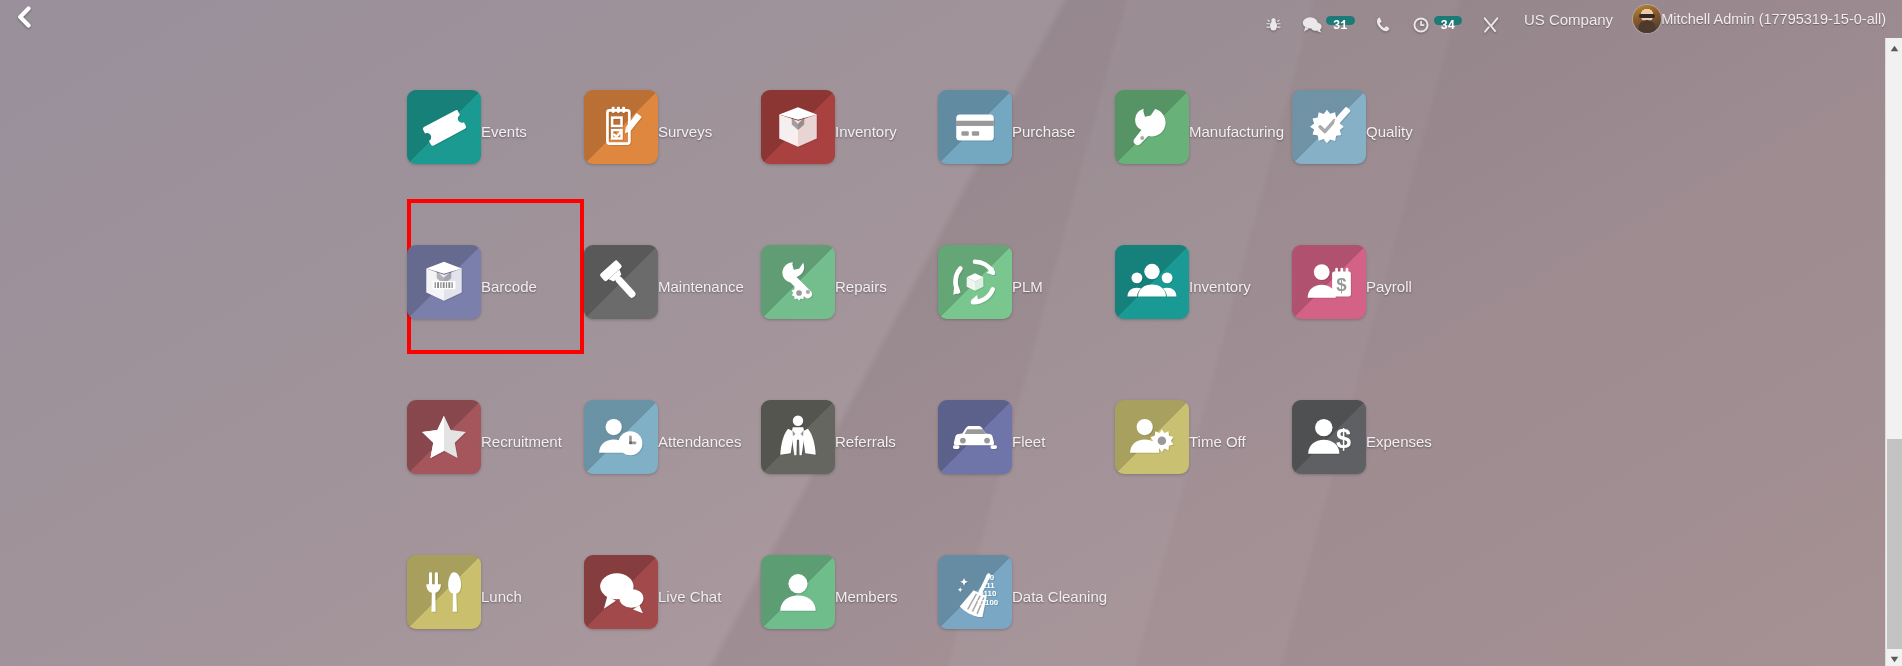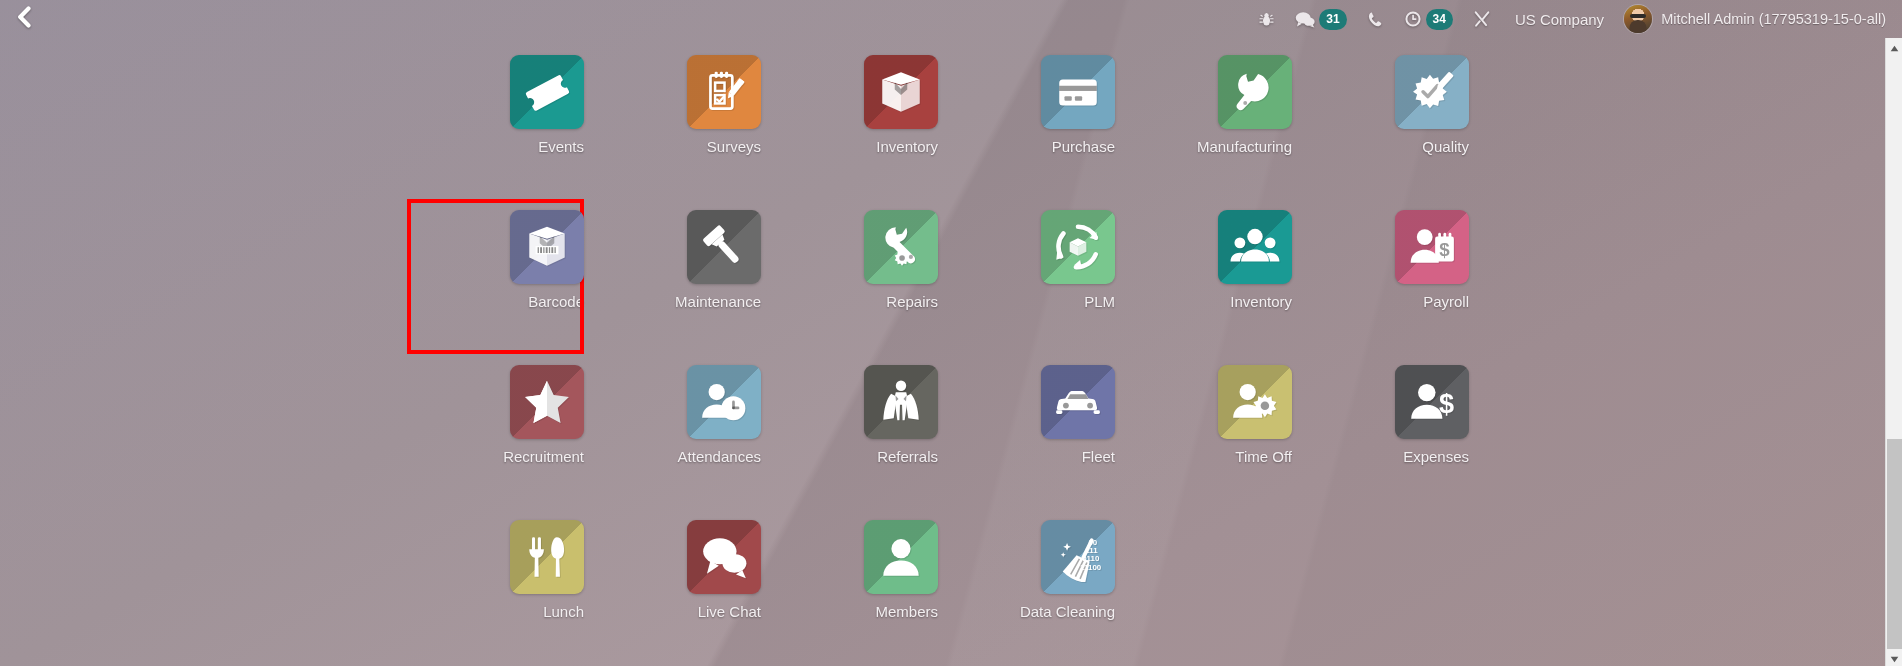--- a/index.html
+++ b/index.html
@@ -35,23 +35,24 @@
   .back-chevron {
     width: 46px; height: 38px;
     display: flex; align-items: center; justify-content: center;
     cursor: pointer;
   }
   .back-chevron svg { filter: drop-shadow(0 1px 1px rgba(0,0,0,.35)); }
   .topbar-spacer { flex: 1; }
   .systray { display: flex; align-items: center; gap: 0px; }
   .sys-item {
     position: relative;
-    height: 38px; display: flex; align-items: center;
-    padding: 0 10px;
-    cursor: pointer;
+    height: 38px; display: flex; 
+    padding: 16px 10px;
+    cursor: pointer;
+    font-family: Liberation Mono, monospace;
   }
   .sys-item svg { display:block; filter: drop-shadow(0 1px 1px rgba(0,0,0,.3)); }
   .badge {
     display: inline-block;
     margin-left: 4px;
     background: #1d7b77;
     color: #ffffff;
     font-size: 12px;
     font-weight: bold;
     line-height: 1;
@@ -61,21 +62,21 @@
   }
   .company-name {
     font-size: 15px;
     color: #f0ebed;
     padding: 0 14px;
     white-space: nowrap;
     text-shadow: 0 1px 1px rgba(0,0,0,.3);
     cursor: pointer;
   }
   .user-menu {
-    display: flex; align-items: center; gap: 9px;
+    display: flex; align-items: center; 
     padding: 0 16px 0 6px;
     cursor: pointer;
   }
   .avatar {
     width: 28px; height: 28px; border-radius: 50%;
     background:
       radial-gradient(circle at 50% 36%, #f0c9a8 0 28%, transparent 29%),
       linear-gradient(160deg, #b8902f 0%, #8e5a2b 40%, #5d4730 75%, #3c3830 100%);
     box-shadow: 0 0 0 1px rgba(255,255,255,.25);
     flex: none;
@@ -102,22 +103,22 @@
     position: absolute;
     top: 44px; left: 0; right: 34px; bottom: 0;
     display: grid;
     grid-template-columns: repeat(6, 177px);
     grid-auto-rows: 155px;
     justify-content: center;
     align-content: start;
     padding-left: 8px;
   }
   .app {
-    display: flex; flex-direction: column;
-    align-items: flex-end;
+    display: flex; flex-direction: row;
+    align-items: center;
     justify-content: flex-start;
     padding-top: 11px;
     cursor: pointer;
     position: relative;
   }
   .app.highlight {
     outline: 4px solid #ff0000;
     outline-offset: -4px;
   }
   .icon-tile {

